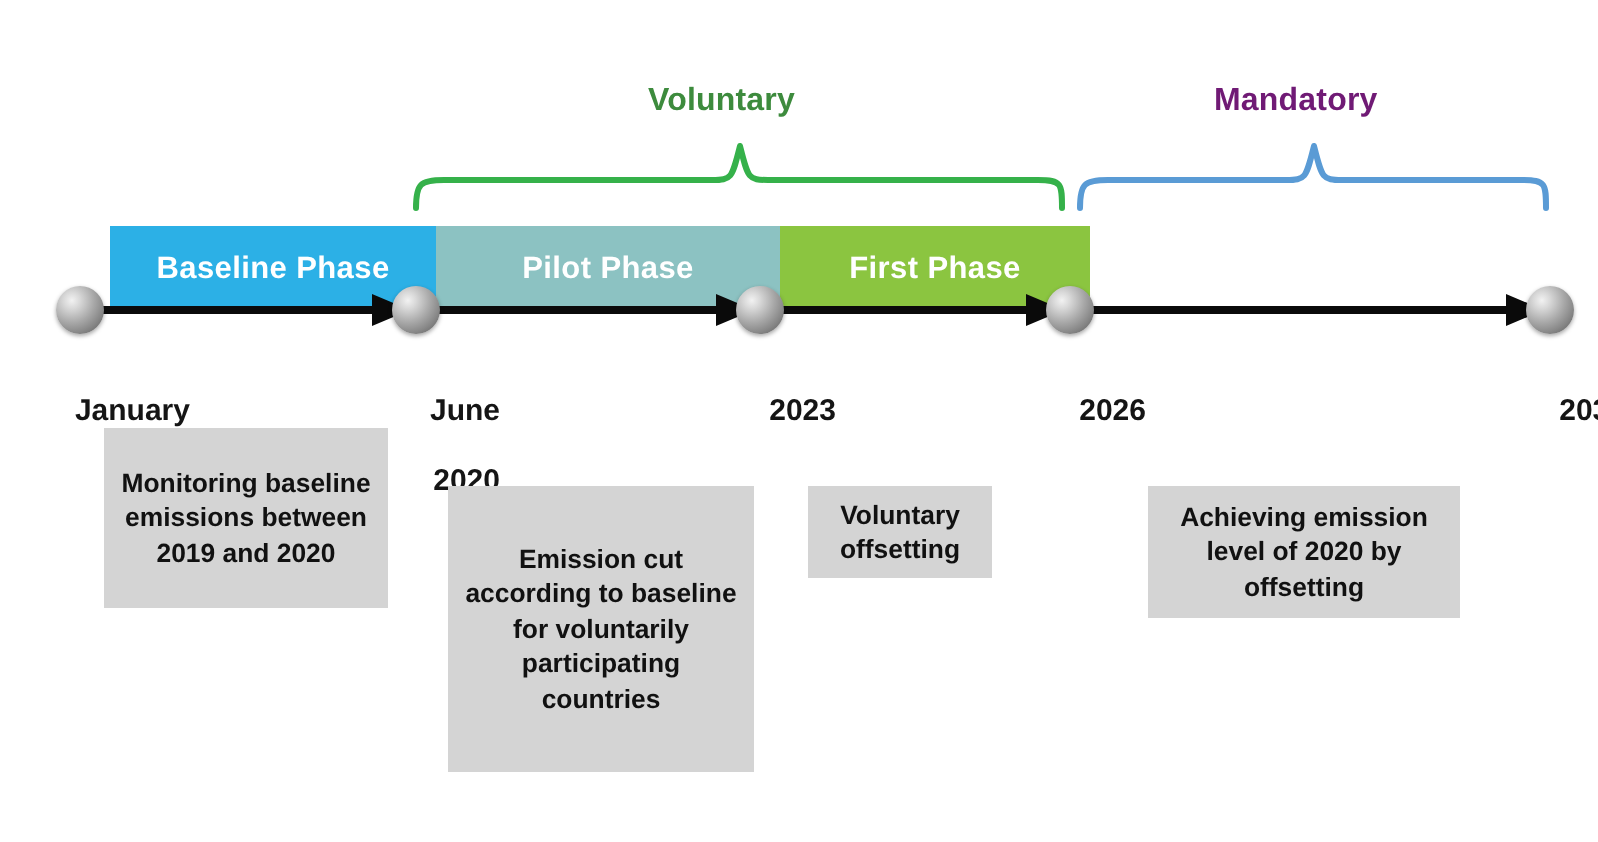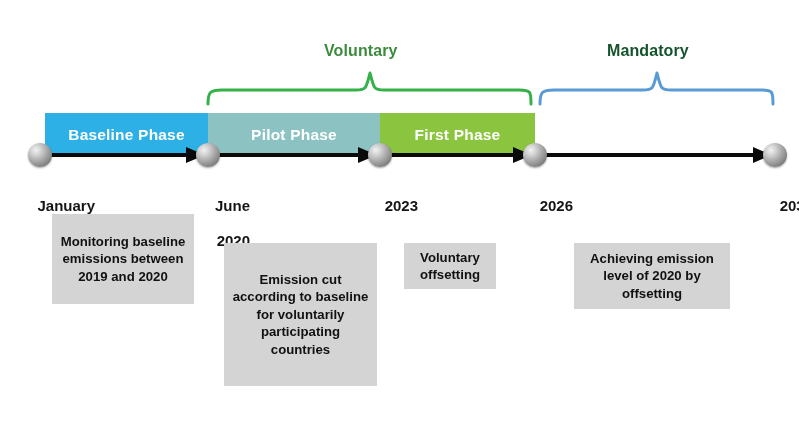--- a/index.html
+++ b/index.html
@@ -22,34 +22,34 @@
 
   
   .group-label {
     position: absolute;
     font-weight: bold;
     font-size: 16px;
     letter-spacing: 0.1px;
     white-space: nowrap;
   }
   .group-label.voluntary { color: #3d8b3d; left: 324px; top: 42px; }
-  .group-label.mandatory { color: #14532d; left: 607px; top: 42px; }
+  .group-label.mandatory { color: #701a75; left: 607px; top: 42px; }
 
   
   #brace-layer {
     position: absolute;
     left: 0; top: 0;
     width: 799px; height: 421px;
     pointer-events: none;
   }
 
   
   #bar-row {
     position: absolute;
-    left: 45px;
+    left: 55px;
     top: 113px;
     height: 43px;
     width: 730px;
     display: flex;
   }
   .phase {
     height: 43px;
     display: flex;
     align-items: center;
     justify-content: center;

